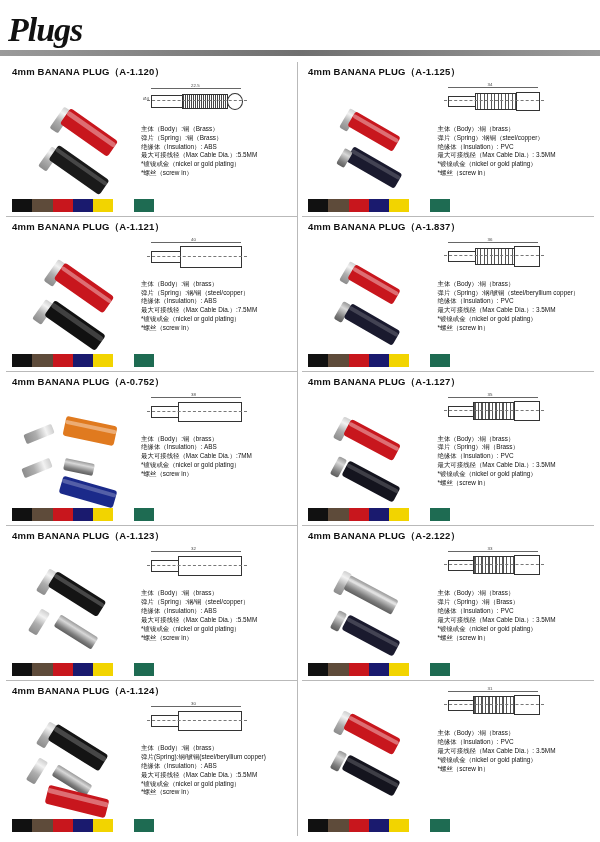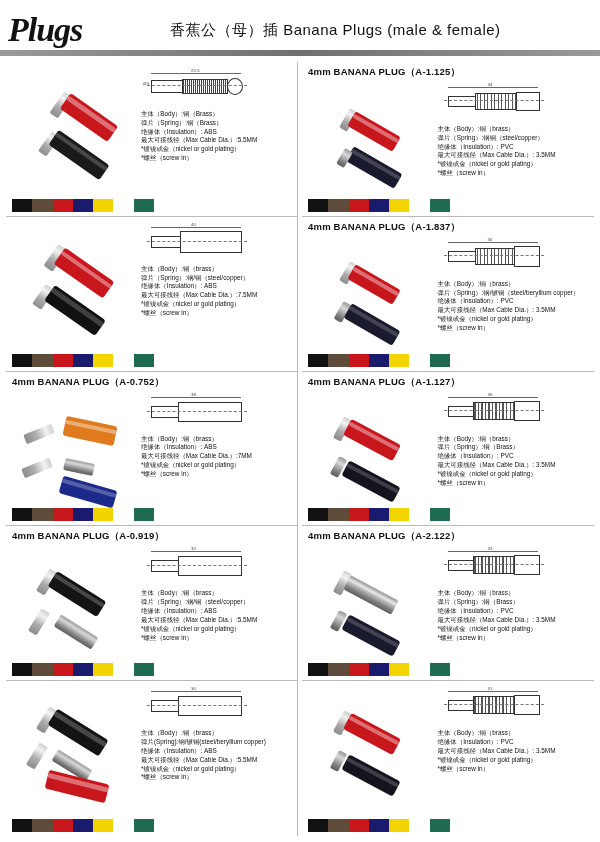--- a/index.html
+++ b/index.html
@@ -159,27 +159,27 @@
     border-top:0.6px dashed #777;
   }
 </style>
 </head>
 <body>
 
 <div class="header">
   <div class="logo">
     <span class="logo-mark">Plugs</span>
   </div>
-  <div class="header-title">香蕉公（母）插 Banana Plugs (male &amp; female)</div>
 </div>
 <div class="header-rule"></div>
 
 <div class="grid">
 
   <div class="cell left">
+    <div class="cell-title">4mm BANANA PLUG（A-1.120）</div>
     <div class="cell-body">
       <div class="photo-col">
         <div class="plug metal" style="left:48px;top:26px;width:10px;height:26px;transform:rotate(35deg);"></div>
         <div class="plug sleeve" style="left:52px;top:42px;width:58px;height:19px;background:#c8161d;transform:rotate(35deg);">
             <span class="shine"></span>
           </div>
         <div class="plug metal" style="left:36px;top:66px;width:10px;height:24px;transform:rotate(35deg);"></div>
         <div class="plug sleeve" style="left:40px;top:80px;width:62px;height:18px;background:#1a1a1a;transform:rotate(35deg);">
             <span class="shine" style="background:rgba(255,255,255,.2)"></span>
           </div>
@@ -252,20 +252,21 @@
         <span style="background:#5e4b3a"></span>
         <span style="background:#c8161d"></span>
         <span style="background:#1a1a6e"></span>
         <span style="background:#f2d400"></span>
         <span style="background:#ffffff"></span>
         <span style="background:#1e6b52"></span>
     </div>
   </div>
 
   <div class="cell left">
+    <div class="cell-title">4mm BANANA PLUG（A-1.121）</div>
     <div class="cell-body">
       <div class="photo-col">
         <div class="plug metal" style="left:42px;top:24px;width:11px;height:26px;transform:rotate(35deg);"></div>
         <div class="plug sleeve" style="left:46px;top:42px;width:60px;height:20px;background:#c8161d;transform:rotate(35deg);">
             <span class="shine"></span>
           </div>
         <div class="plug metal" style="left:30px;top:64px;width:11px;height:24px;transform:rotate(35deg);"></div>
         <div class="plug sleeve" style="left:36px;top:80px;width:62px;height:19px;background:#111111;transform:rotate(35deg);">
             <span class="shine" style="background:rgba(255,255,255,.2)"></span>
           </div>
@@ -421,21 +422,21 @@
         <span style="background:#5e4b3a"></span>
         <span style="background:#c8161d"></span>
         <span style="background:#1a1a6e"></span>
         <span style="background:#f2d400"></span>
         <span style="background:#ffffff"></span>
         <span style="background:#1e6b52"></span>
     </div>
   </div>
 
   <div class="cell left">
-    <div class="cell-title">4mm BANANA PLUG（A-0.919）</div>
+    <div class="cell-title">4mm BANANA PLUG（A-1.123）</div>
     <div class="cell-body">
       <div class="photo-col">
         <div class="plug metal" style="left:34px;top:24px;width:10px;height:26px;transform:rotate(32deg);"></div>
         <div class="plug sleeve" style="left:40px;top:40px;width:58px;height:18px;background:#141414;transform:rotate(32deg);">
             <span class="shine" style="background:rgba(255,255,255,.22)"></span>
           </div>
         <div class="plug metal" style="left:26px;top:64px;width:10px;height:26px;transform:rotate(32deg);"></div>
         <div class="plug metal-dark" style="left:46px;top:80px;width:44px;height:14px;transform:rotate(32deg);"></div>
       </div>
       <div class="spec-col">
@@ -504,20 +505,21 @@
         <span style="background:#5e4b3a"></span>
         <span style="background:#c8161d"></span>
         <span style="background:#1a1a6e"></span>
         <span style="background:#f2d400"></span>
         <span style="background:#ffffff"></span>
         <span style="background:#1e6b52"></span>
     </div>
   </div>
 
   <div class="cell left last">
+    <div class="cell-title">4mm BANANA PLUG（A-1.124）</div>
     <div class="cell-body">
       <div class="photo-col">
         <div class="plug metal" style="left:34px;top:22px;width:10px;height:26px;transform:rotate(32deg);"></div>
         <div class="plug sleeve" style="left:40px;top:38px;width:60px;height:19px;background:#141414;transform:rotate(32deg);">
             <span class="shine" style="background:rgba(255,255,255,.22)"></span>
           </div>
         <div class="plug metal" style="left:24px;top:58px;width:10px;height:26px;transform:rotate(32deg);"></div>
         <div class="plug metal-dark" style="left:44px;top:74px;width:40px;height:13px;transform:rotate(32deg);"></div>
         <div class="plug sleeve" style="left:38px;top:92px;width:62px;height:19px;background:#c8161d;transform:rotate(14deg);">
             <span class="shine"></span>

